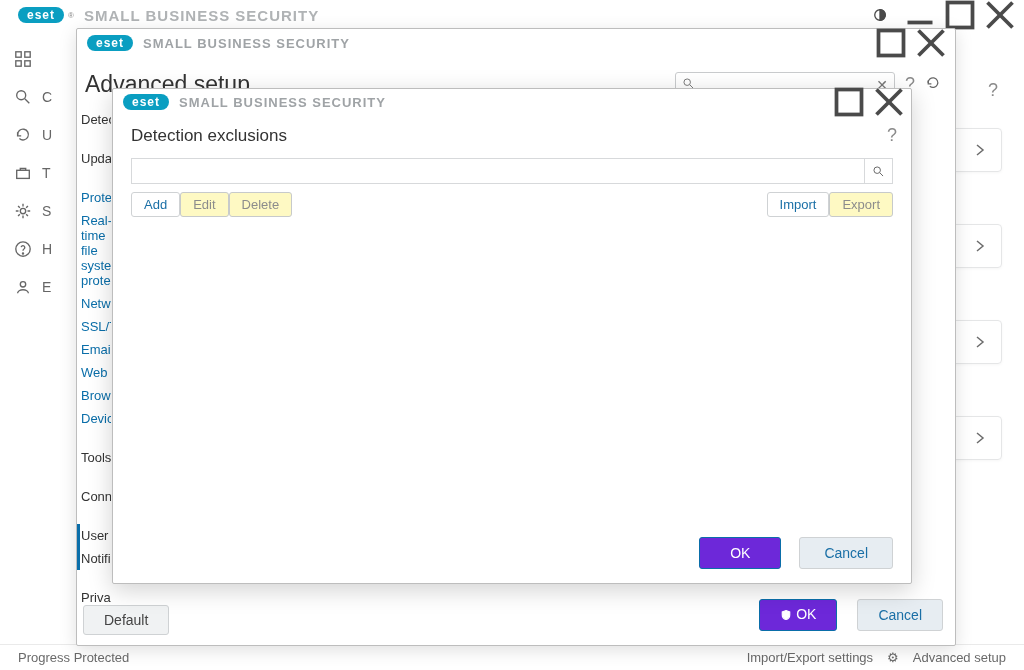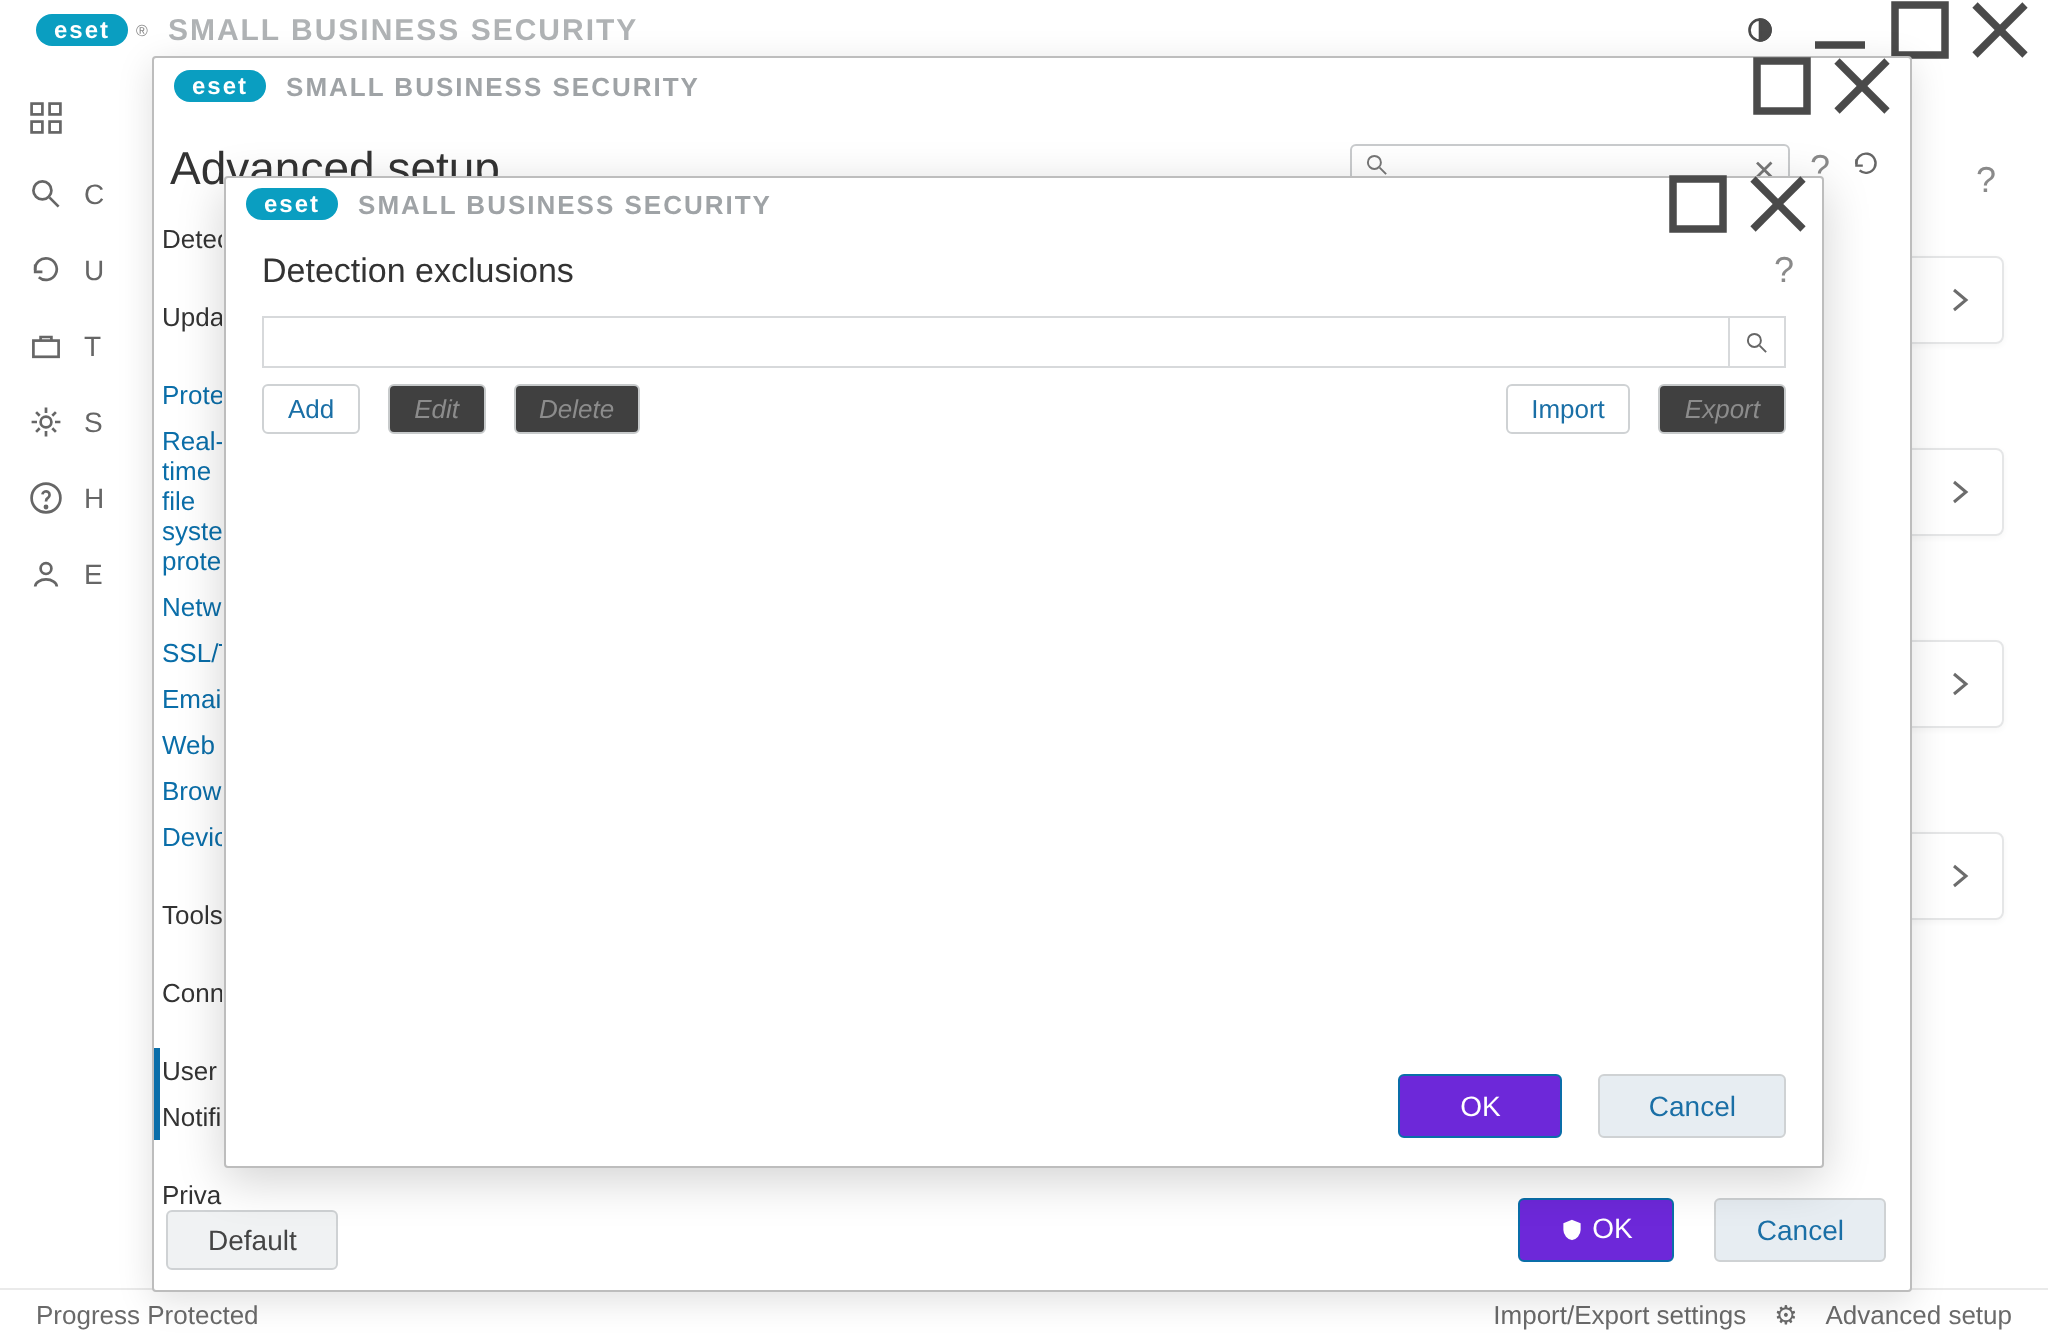--- a/index.html
+++ b/index.html
@@ -63,24 +63,24 @@
 .dlg-search-row { display: flex; }
 .dlg-search { flex: 1; border: 1px solid #d7d9db; height: 26px; padding: 0 8px; font-size: 13px; }
 .dlg-search-btn { width: 28px; height: 26px; border: 1px solid #d7d9db; border-left: none; display: flex; align-items: center; justify-content: center; color: #666; }
 .dlg-table { border: 1px solid #e4e6e7; margin-top: 6px; height: 278px; }
 .dlg-thead { display: flex; background: #fafbfc; border-bottom: 1px solid #e4e6e7; font-size: 13px; color: #444; font-weight: 600; }
 .th { padding: 6px 18px; border-right: 1px solid #e4e6e7; }
 .th:last-child { border-right: none; }
 .th1 { flex: 0 0 45%; }
 .th2 { flex: 0 0 30%; }
 .th3 { flex: 1; }
-.dlg-buttons { display: flex; margin-top: 8px; gap: 14px; }
+.dlg-buttons { display: flex; margin-top: 8px; gap: 0; }
 .mini { font-size: 13px; border: 1px solid #c7cacb; border-radius: 3px; padding: 4px 12px; background: #eef0f1; color: #555; }
 .mini.link { color: #1a6fa6; background: #fff; border-color: #cfd2d4; }
-.mini.disabled { background: #404040; color: #8c8c8c; font-style: italic; }
+.mini.disabled { background: #fef9c3; color: #8c8c8c; }
 .dlg-buttons .spacer { flex: 1; }
 .dlg-footer { position: absolute; bottom: 14px; right: 18px; display: flex; gap: 18px; }
 .ok { padding: 7px 30px; }
 .cancel { padding: 7px 24px; }
 
 svg { stroke: currentColor; fill: none; stroke-width: 1.5; }
 </style>
 </head>
 <body>
 

